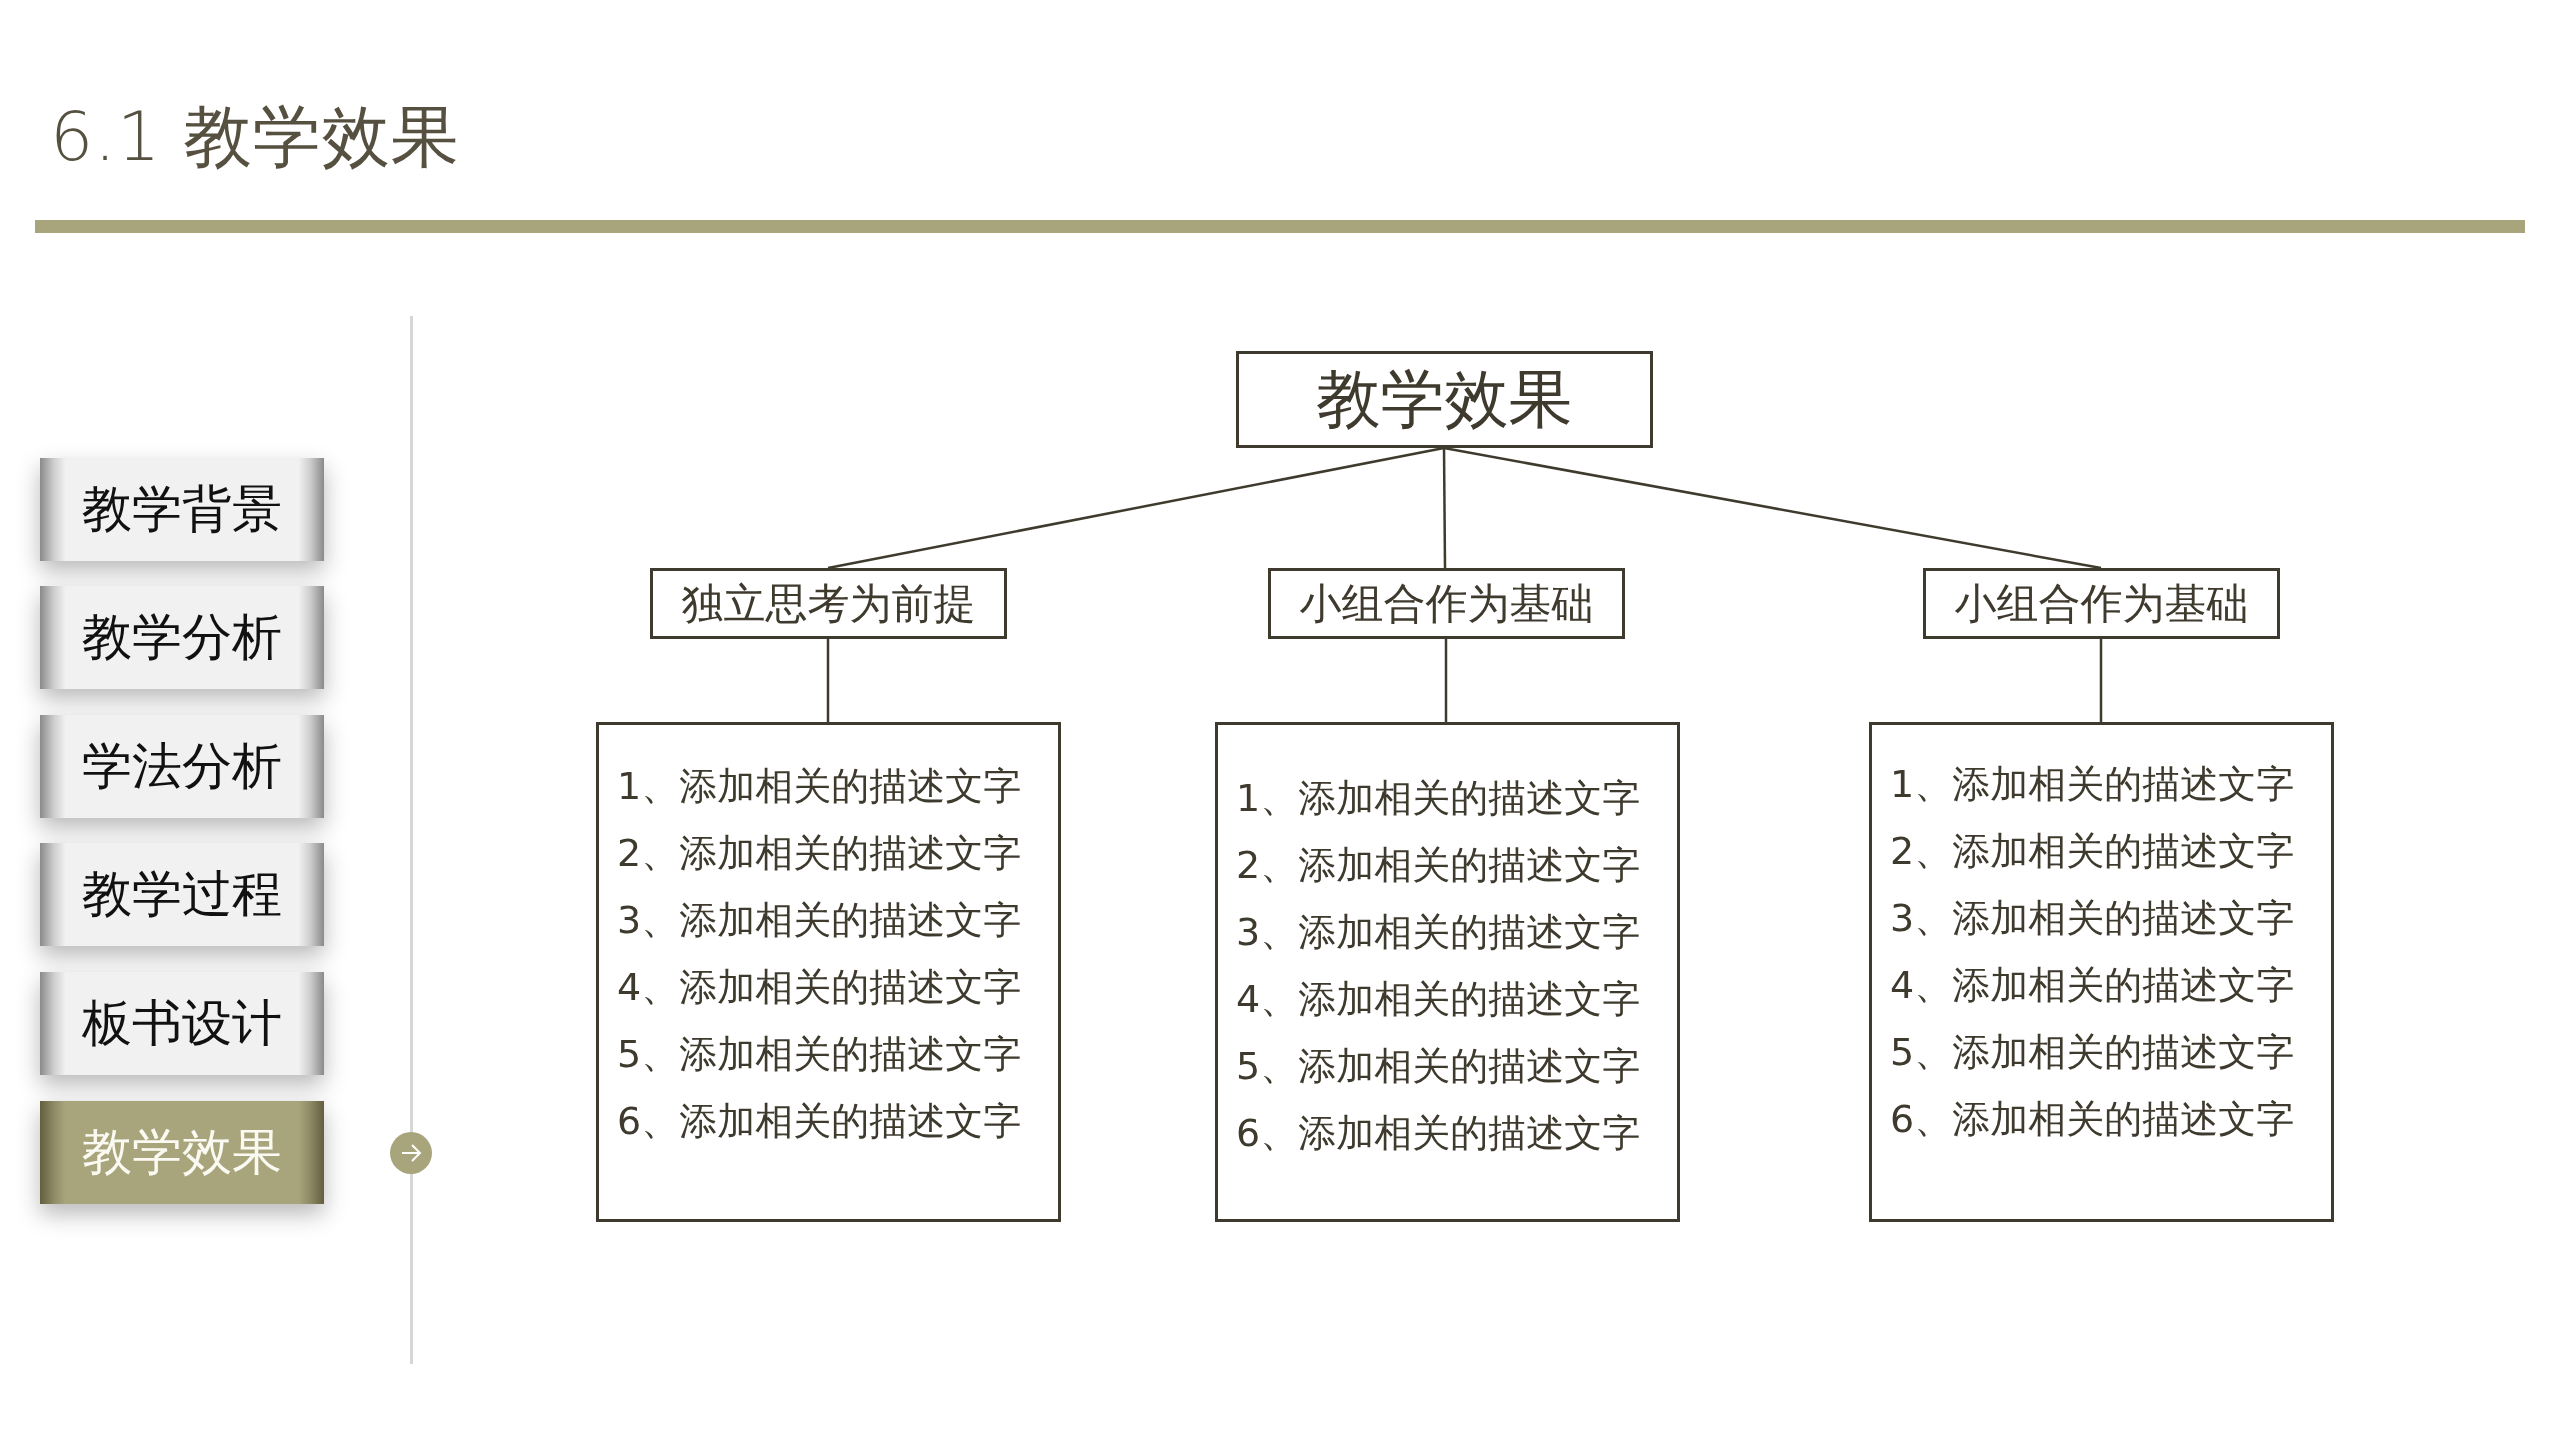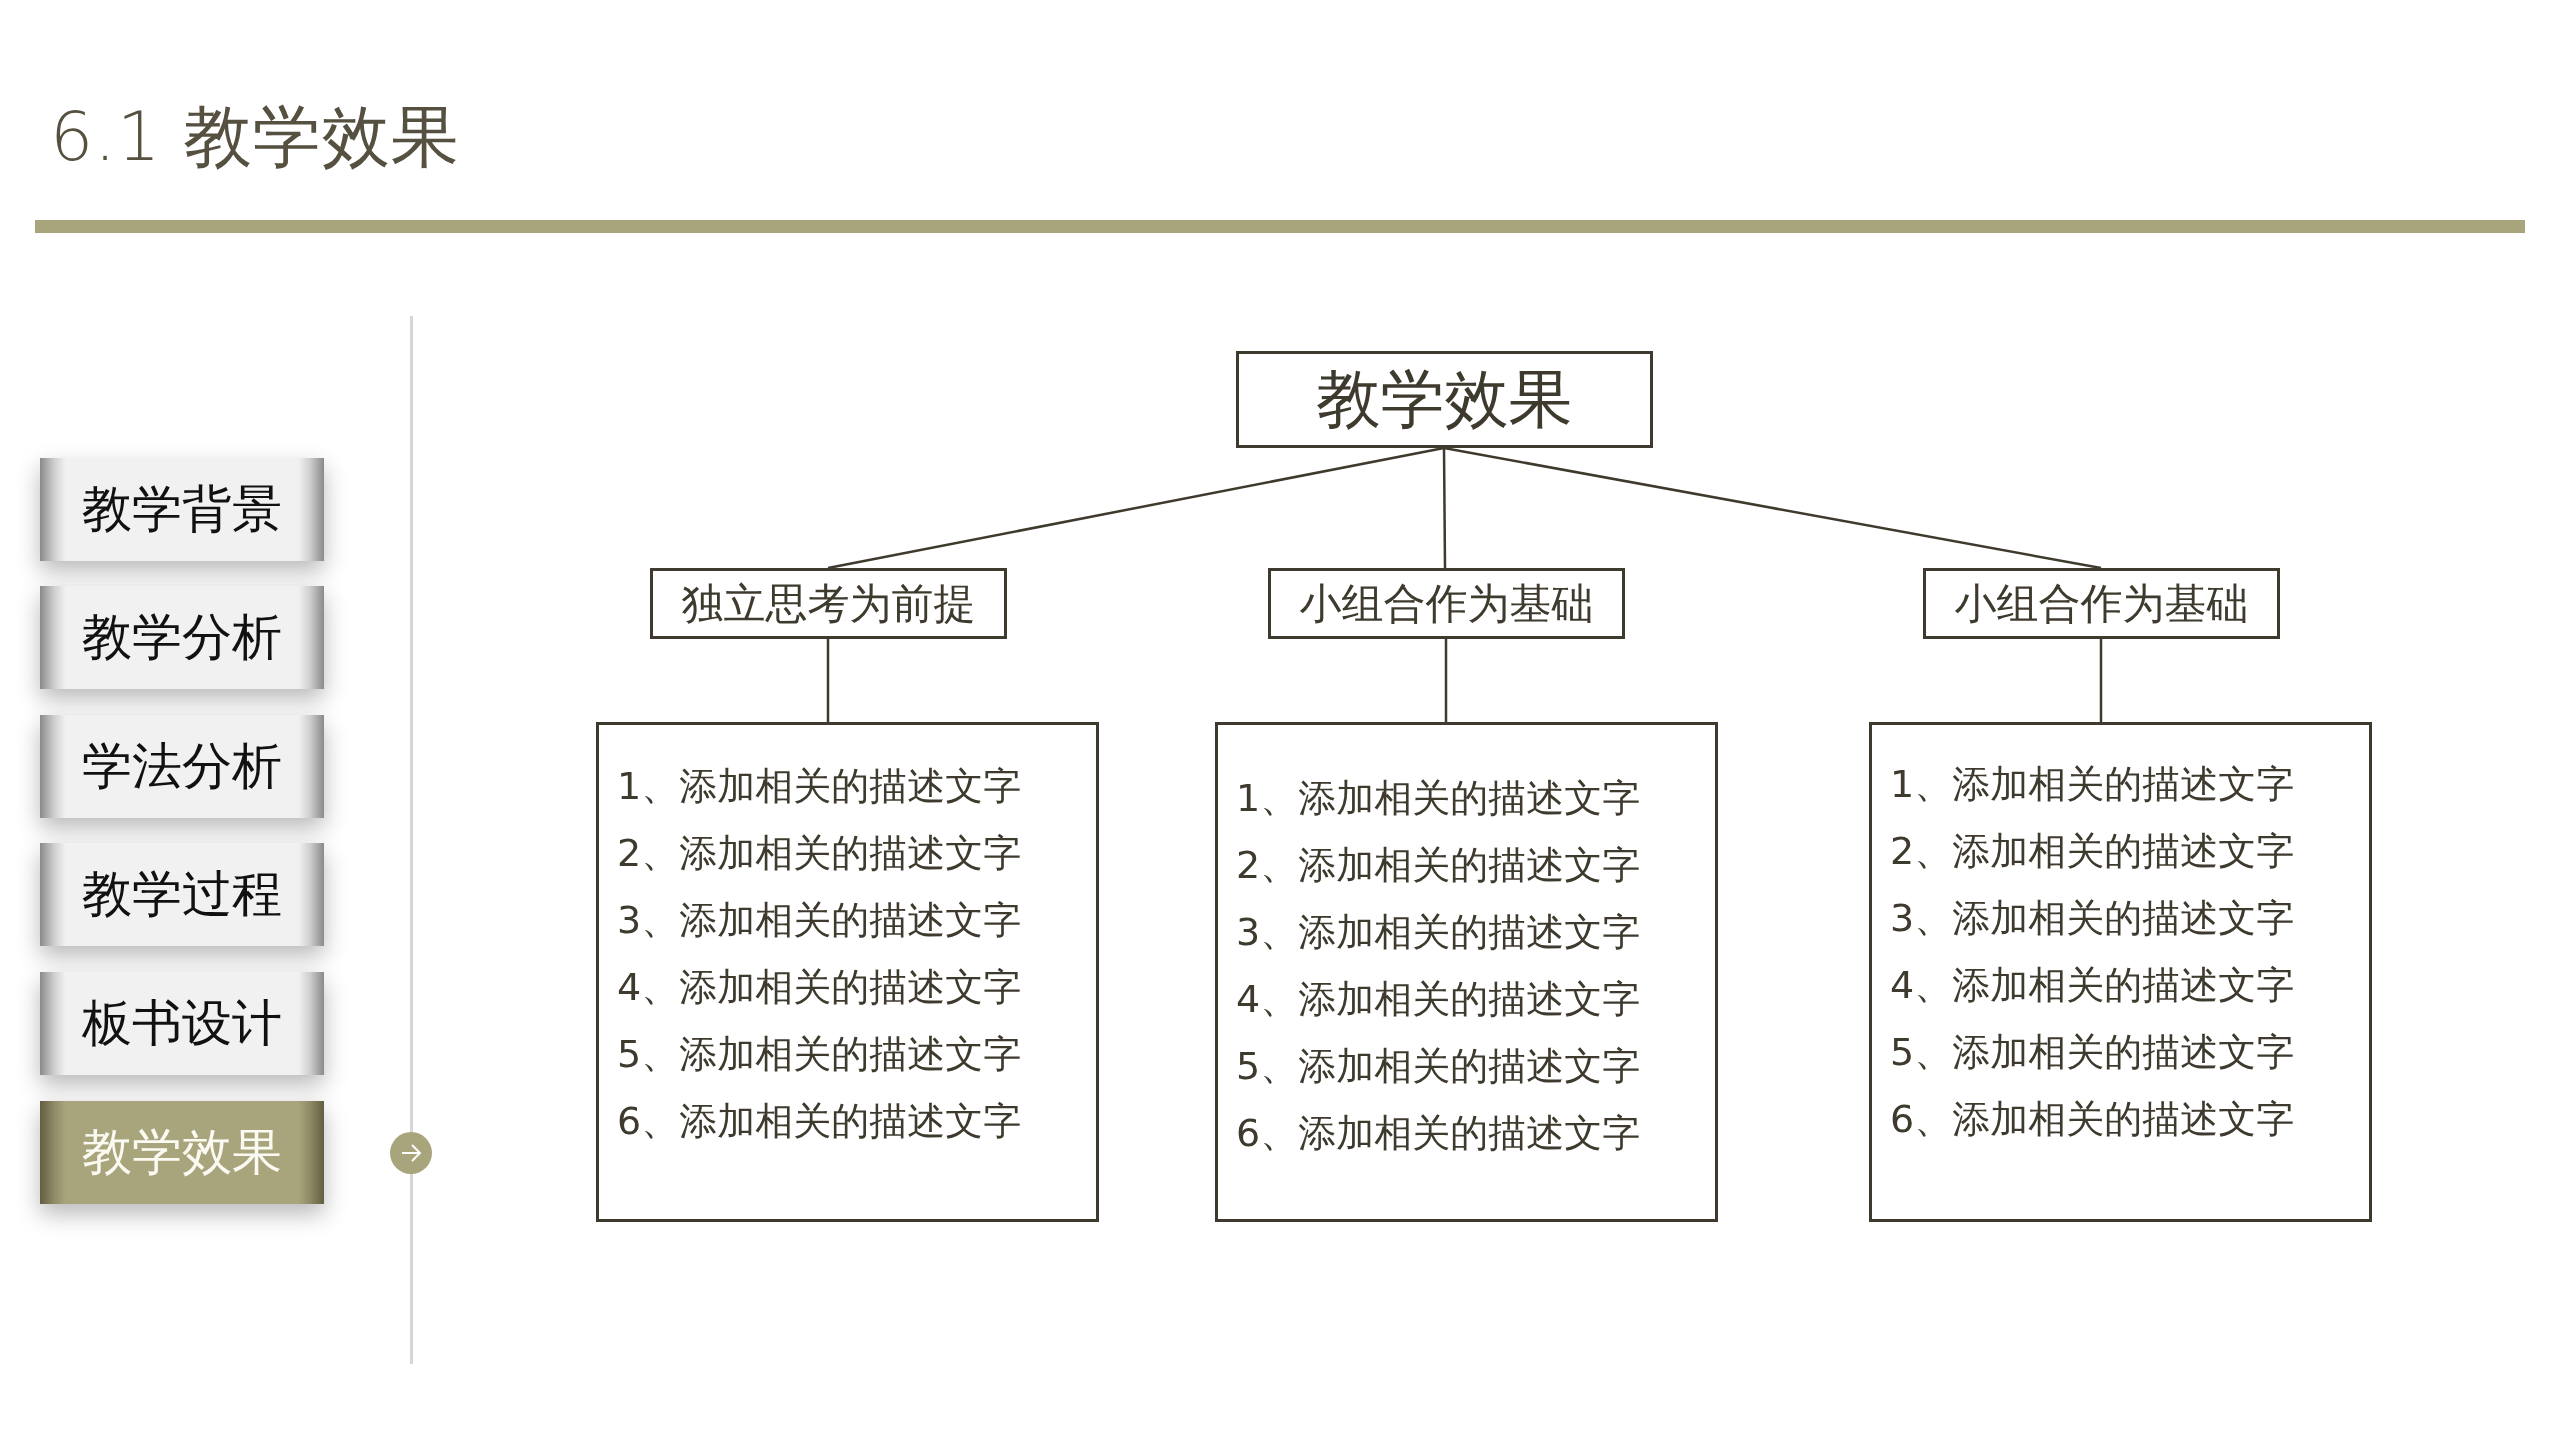--- a/index.html
+++ b/index.html
@@ -9,21 +9,21 @@
   .title-bar { position:absolute; left:35px; top:220px; width:2490px; height:13px; background:#a8a47c; }
   .vline { position:absolute; left:410px; top:316px; width:3px; height:1048px; background:#d6d6d6; }
   .nav-item { position:absolute; left:40px; width:284px; height:103px; display:flex; align-items:center; justify-content:center;
               font-size:50px; color:#111; background:linear-gradient(to right,#8a8a8a 0%,#cfcfcf 5%,#f1f1f1 9%,#f1f1f1 91%,#cfcfcf 95%,#8a8a8a 100%);
               box-shadow:0 10px 22px rgba(0,0,0,0.28); cursor:pointer; white-space:nowrap; }
   .nav-item.active { color:#fbfaf2; background:linear-gradient(to right,#625e40 0%,#8f8b66 5%,#a8a47c 9%,#a8a47c 91%,#8f8b66 95%,#625e40 100%); }
   .arrow-btn { position:absolute; left:390px; top:1132px; width:42px; height:42px; border-radius:50%; background:#a8a47c; display:flex; align-items:center; justify-content:center; }
   .box { position:absolute; border:3px solid #3f3a2e; background:#fff; box-sizing:border-box; }
   .root { left:1236px; top:351px; width:417px; height:97px; display:flex; align-items:center; justify-content:center; font-size:64px; color:#3f3a2e; }
   .mid { top:568px; width:357px; height:71px; display:flex; align-items:center; justify-content:center; font-size:42px; color:#3f3a2e; white-space:nowrap; }
-  .list { top:722px; width:503px; height:500px; padding:28px 0 0 18px; }
+  .list { top:722px; width:465px; height:500px; padding:28px 0 0 18px; }
   .list-item { font-size:38px; line-height:67px; color:#3f3a2e; white-space:nowrap; }
   svg.connectors { position:absolute; left:0; top:0; width:2560px; height:1440px; pointer-events:none; }
 </style>
 </head>
 <body>
 
 <div class="title">6.1 教学效果</div>
 <div class="title-bar"></div>
 
 <div class="vline"></div>

